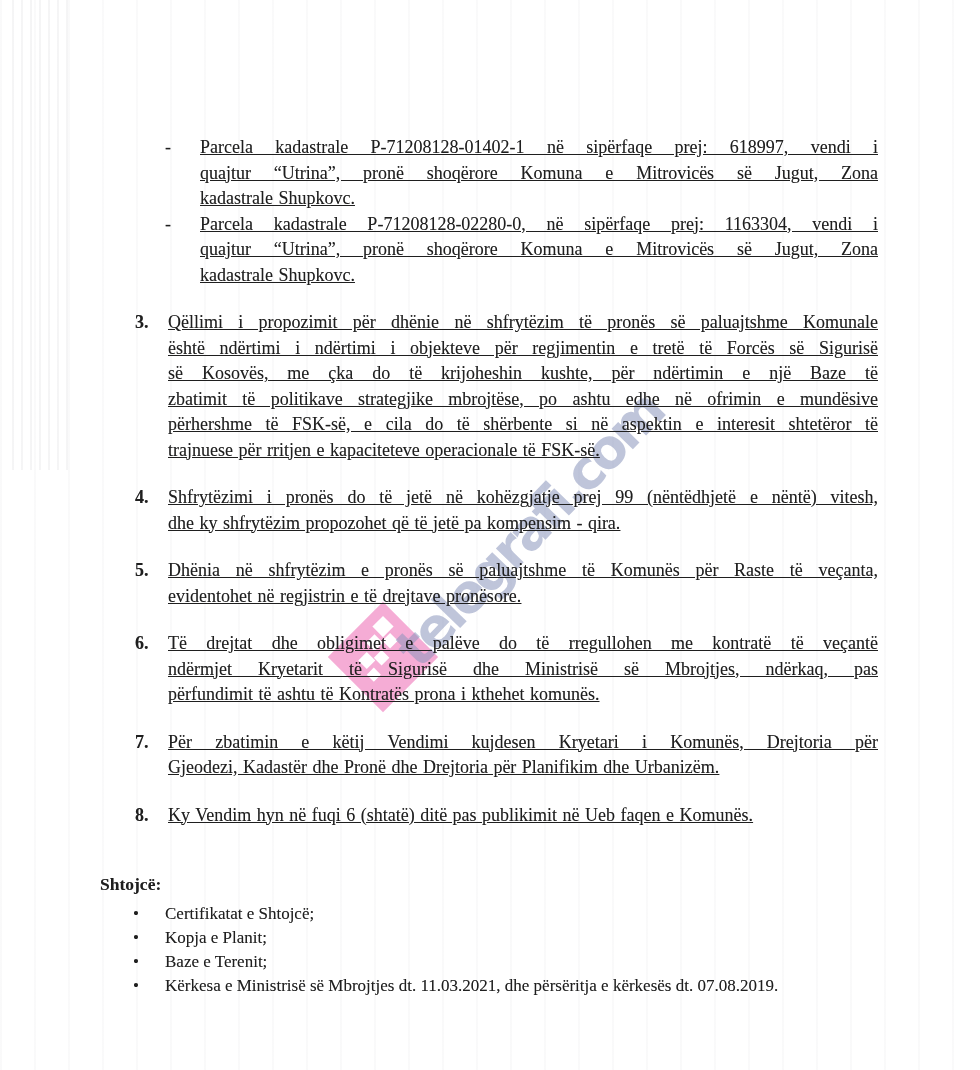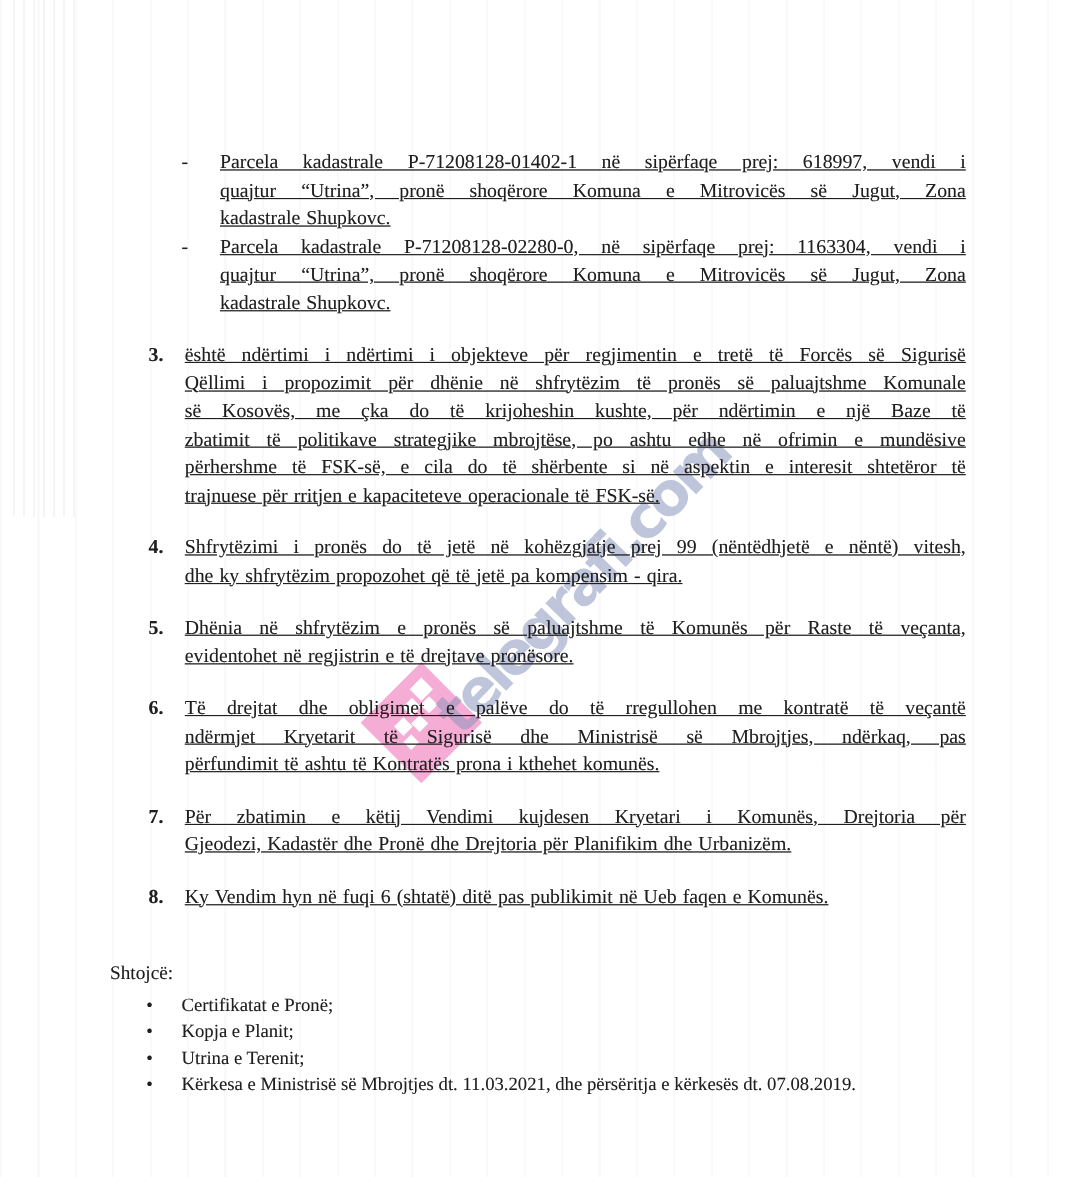--- a/index.html
+++ b/index.html
@@ -87,21 +87,21 @@
   
   .attachments {
     position: absolute;
     left: 100px; top: 872px;
     width: 840px;
     z-index: 2;
     font-size: 17px;
     line-height: 24px;
     text-shadow: 0 0 0.5px rgba(25,25,25,0.38);
   }
-  .att-label { font-weight: normal; font-size: 17.5px; margin-bottom: 6px; }
+  .att-label { font-weight: bold; font-size: 17.5px; margin-bottom: 6px; }
   .att-row { display: flex; }
   .att-marker { width: 65px; box-sizing: border-box; padding-left: 33px; flex: none; }
 </style>
 </head>
 <body>
 
 <div class="page">
 
   <div class="scan-streaks"></div>
   <div class="scan-streaks-left"></div>
@@ -133,22 +133,22 @@
       <div class="body-col">
         <div class="jl">Parcela kadastrale P-71208128-02280-0, në sipërfaqe prej: 1163304, vendi i</div>
         <div class="jl">quajtur “Utrina”, pronë shoqërore Komuna e Mitrovicës së Jugut, Zona</div>
         <div class="jl last">kadastrale Shupkovc.</div>
       </div>
     </div>
 
     <div class="num-item">
       <div class="num-col">3.</div>
       <div class="num-body-col">
+        <div class="jl">Qëllimi i propozimit për dhënie në shfrytëzim të pronës së paluajtshme Komunale</div>
         <div class="jl">është ndërtimi i ndërtimi i objekteve për regjimentin e tretë të Forcës së Sigurisë</div>
-        <div class="jl">Qëllimi i propozimit për dhënie në shfrytëzim të pronës së paluajtshme Komunale</div>
         <div class="jl">së Kosovës, me çka do të krijoheshin kushte, për ndërtimin e një Baze të</div>
         <div class="jl">zbatimit të politikave strategjike mbrojtëse, po ashtu edhe në ofrimin e mundësive</div>
         <div class="jl">përhershme të FSK-së, e cila do të shërbente  si në aspektin e interesit shtetëror të</div>
         <div class="jl last">trajnuese për rritjen e kapaciteteve operacionale të FSK-së.</div>
       </div>
     </div>
 
     <div class="num-item">
       <div class="num-col">4.</div>
       <div class="num-body-col">
@@ -188,29 +188,29 @@
         <div class="jl last">Ky Vendim hyn në fuqi 6 (shtatë) ditë pas publikimit në Ueb faqen e Komunës.</div>
       </div>
     </div>
 
   </div>
 
   <div class="attachments">
     <div class="att-label">Shtojcë:</div>
     <div class="att-row">
       <div class="att-marker">•</div>
-      <div>Certifikatat e Pronë;</div>
+      <div>Certifikatat e Shtojcë;</div>
     </div>
     <div class="att-row">
       <div class="att-marker">•</div>
       <div>Kopja e Planit;</div>
     </div>
     <div class="att-row">
       <div class="att-marker">•</div>
-      <div>Utrina e Terenit;</div>
+      <div>Baze e Terenit;</div>
     </div>
     <div class="att-row">
       <div class="att-marker">•</div>
       <div>Kërkesa e Ministrisë së Mbrojtjes dt. 11.03.2021, dhe përsëritja e kërkesës dt. 07.08.2019.</div>
     </div>
   </div>
 
 </div>
 
 </body></html>

